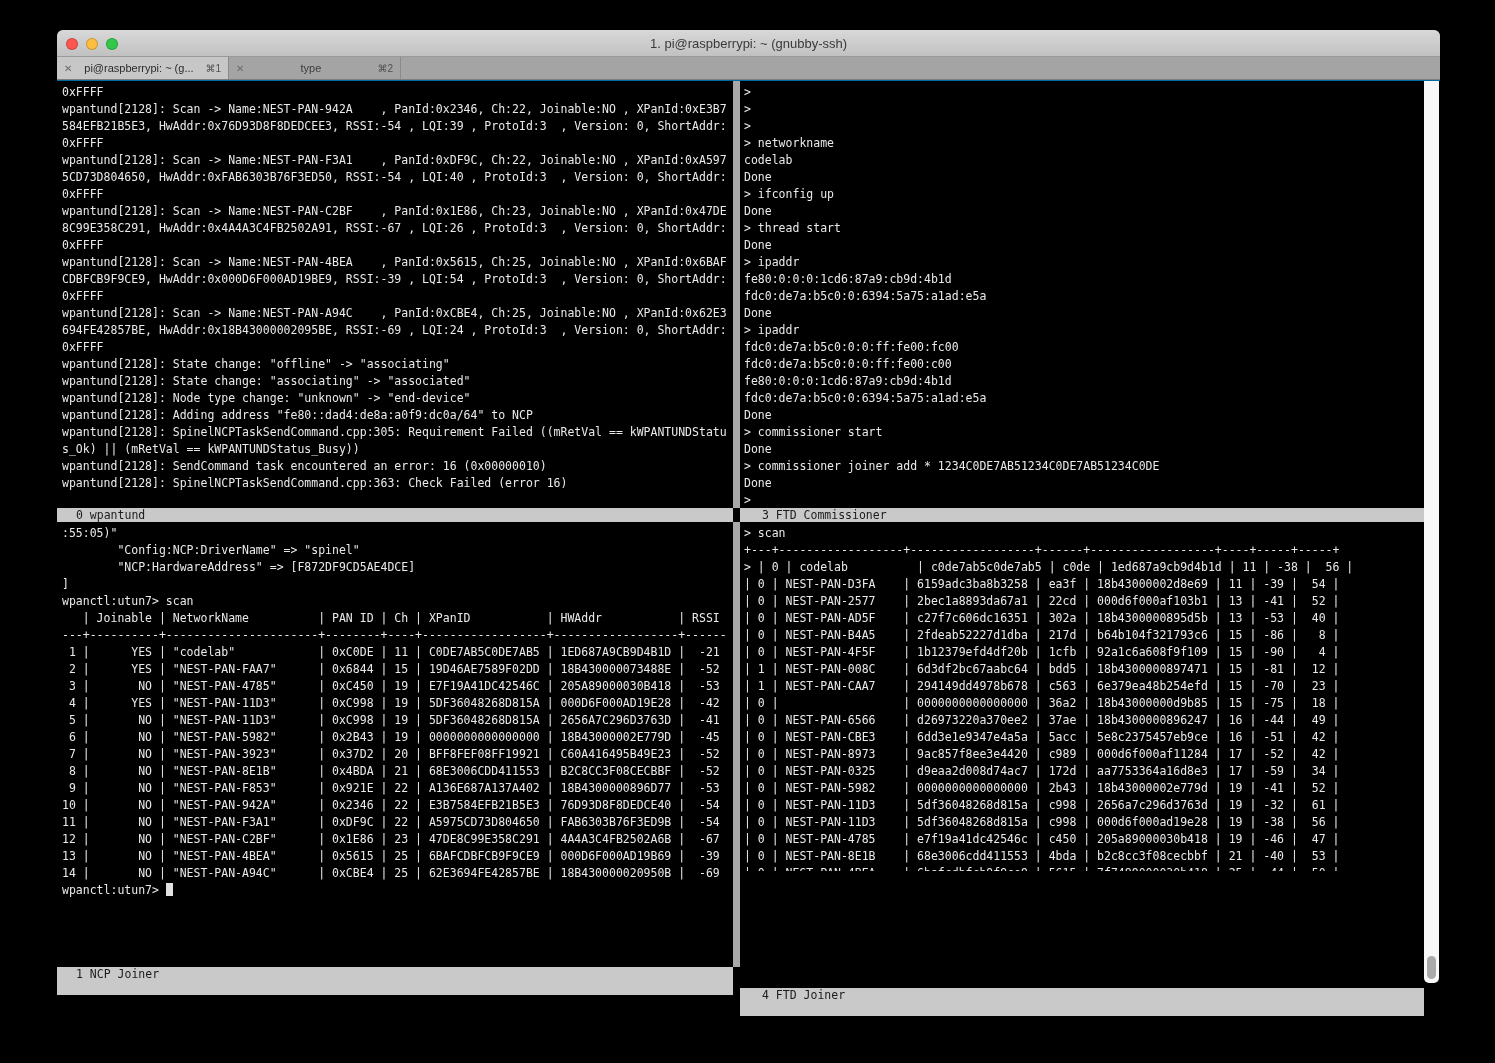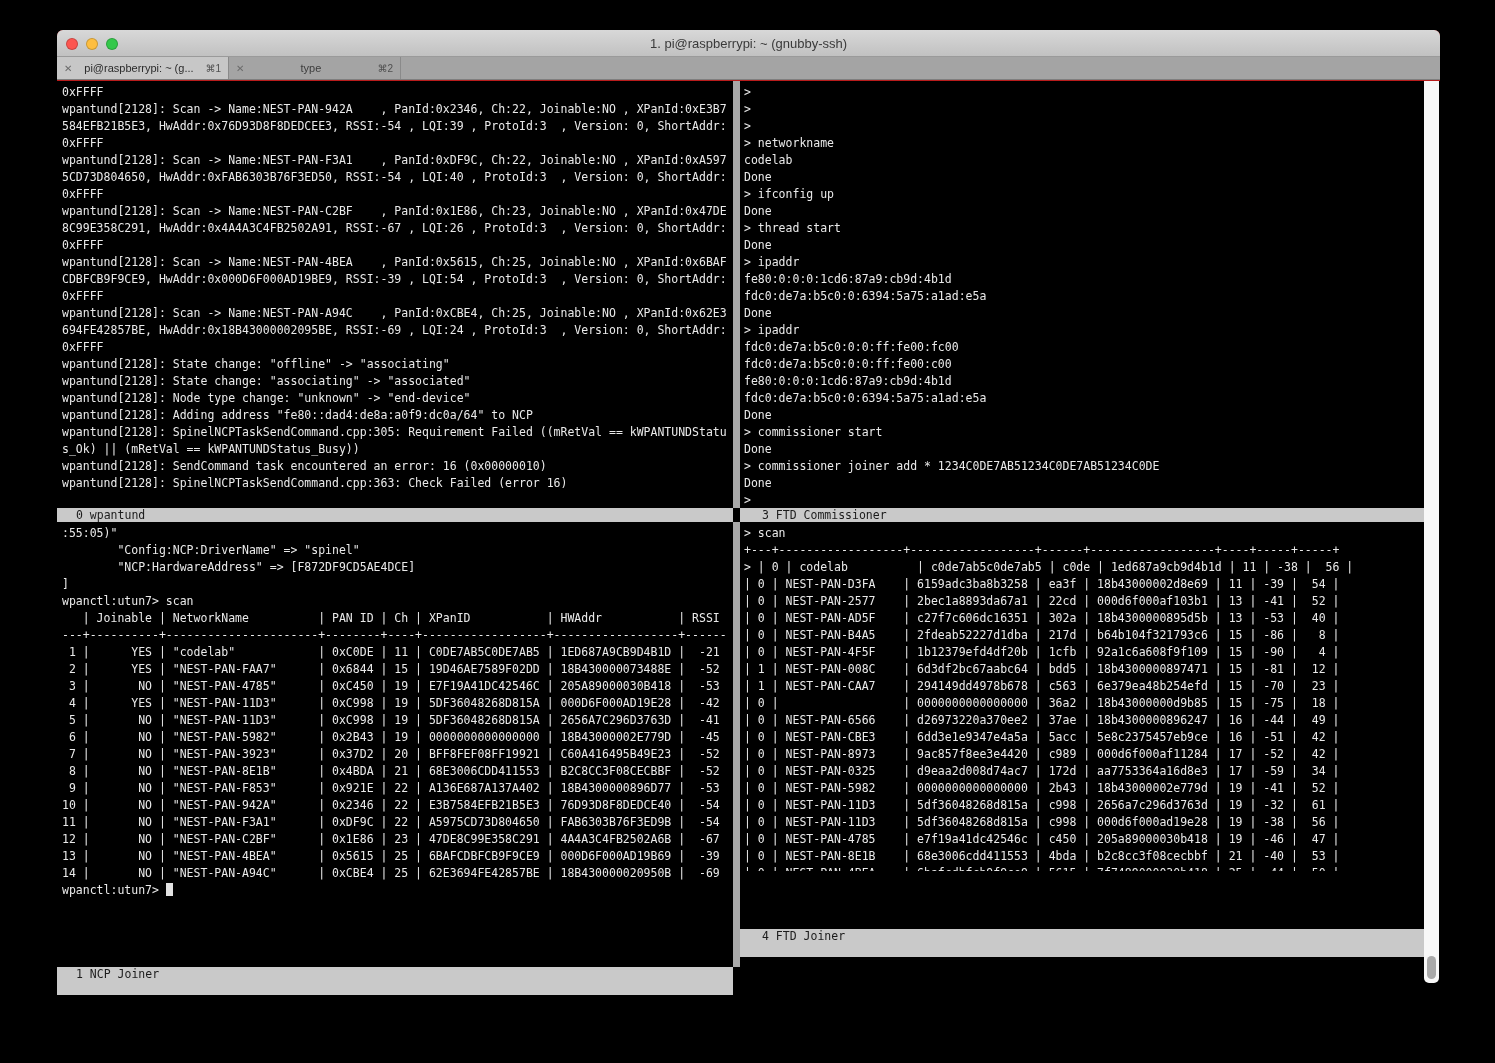--- a/index.html
+++ b/index.html
@@ -1,19 +1,19 @@
 <!DOCTYPE html>
 <html><head>
 <meta charset="utf-8">
 <style>
   * { margin:0; padding:0; box-sizing:border-box; }
   html,body { width:1495px; height:1063px; background:#000; overflow:hidden;
               font-family:"Liberation Sans", sans-serif; }
   .window { position:absolute; left:57px; top:30px; width:1383px; height:1033px;
-            background:#b91c1c; border-radius:6px 6px 0 0; overflow:hidden; }
+            background:#0369a1; border-radius:6px 6px 0 0; overflow:hidden; }
   
   .titlebar { position:relative; height:27px;
               background:linear-gradient(#d8d8d8,#c1c1c1);
               border-bottom:1px solid #9a9a9a; }
   .traffic { position:absolute; left:9px; top:8px; display:flex; gap:8px; }
   .light { width:12px; height:12px; border-radius:50%; border:0.5px solid rgba(0,0,0,.2); }
   .title-text { text-align:center; line-height:27px; font-size:13px; color:#3a3a3a; }
   
   .tabbar { display:flex; height:23px; background:#a4a4a4; border-bottom:1px solid #7f7f7f; }
   .tab { width:172px; display:flex; align-items:center; padding:0 7px;
@@ -34,21 +34,21 @@
   .pane-br { left:683px; top:441px; width:684px; height:349px; padding:3px 0 0 4px; }
   .vdiv { position:absolute; left:676px; width:7px; background:#a8a8a8; }
   .vdiv.top { top:0; height:427px; }
   .vdiv.bot { top:441px; height:445px; }
   .panebar { position:absolute; height:28px; background:#c9c9c9; color:#1c1c1c;
              font-family:"DejaVu Sans Mono", monospace; font-size:11.5px;
              line-height:14px; white-space:pre; overflow:hidden; }
   .bar-ml { left:0;    top:427px; width:676px; padding-left:19px; }
   .bar-mr { left:683px; top:427px; width:684px; padding-left:22px; }
   .bar-bl { left:0;    top:886px; width:676px; padding-left:19px; }
-  .bar-br { left:683px; top:848px; width:684px; padding-left:22px; }
+  .bar-br { left:683px; top:907px; width:684px; padding-left:22px; }
   .cursor { display:inline-block; width:7px; height:13px; background:#e2e2e2;
             vertical-align:-2px; }
   
   .sbtrack { position:absolute; left:1367px; top:0; width:15px; height:902px;
              background:#f8f8f8; border-radius:0 0 5px 5px; }
   .sbthumb { position:absolute; left:3px; bottom:4px; width:9px; height:23px;
              background:#a9a9a9; border-radius:5px; }
 </style>
 </head>
 <body>

